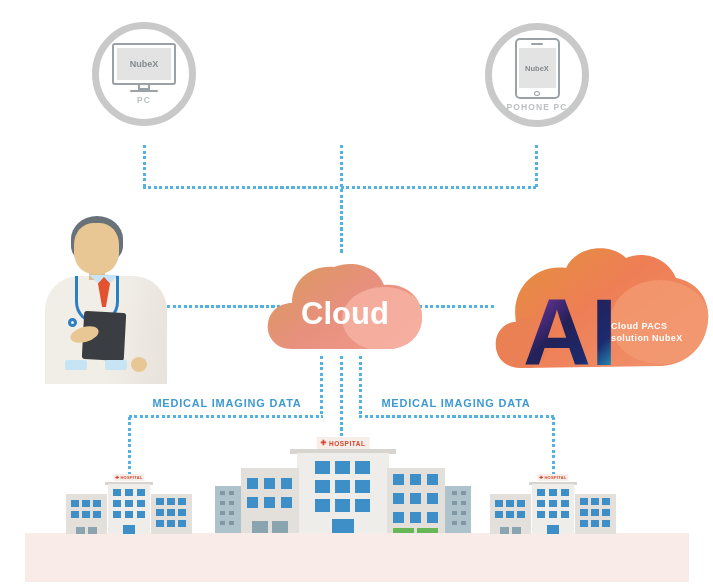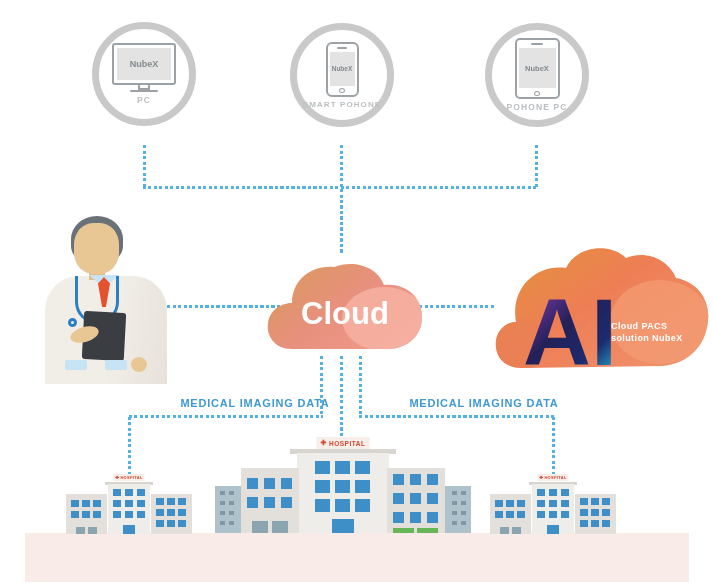--- a/index.html
+++ b/index.html
@@ -49,21 +49,21 @@
     border-radius:50%;background:#f1eee8;}
   .doc-board{position:absolute;left:38px;top:106px;width:42px;height:48px;background:#3a3d41;
     border-radius:3px;transform:rotate(3deg);}
   .doc-hand{position:absolute;left:25px;top:121px;width:29px;height:15px;background:#e9c795;
     border-radius:50%;transform:rotate(-16deg);}
   .doc-hand2{position:absolute;left:86px;top:151px;width:16px;height:15px;background:#e9c795;border-radius:50%;}
   .doc-pocket{position:absolute;width:22px;height:10px;background:#c7e4f4;border-radius:2px;top:154px;}
 
   
   .mid-label{position:absolute;color:#3f9ad2;font-weight:bold;font-size:11px;letter-spacing:0.8px;
-    transform:translateX(-50%);white-space:nowrap;margin-left:28px;}
+    transform:translateX(-50%);white-space:nowrap;}
 
   
   .wgrid{position:absolute;
     background-image:conic-gradient(at var(--ww) var(--wh),#0000 270deg,var(--wc,#3e8ec8) 270deg);
     background-size:var(--tw) var(--th);}
   .hosp-sign{position:absolute;left:50%;transform:translateX(-50%);background:#f7eee9;color:#d6472e;
     font-weight:bold;white-space:nowrap;display:flex;align-items:center;z-index:3;}
   .wall{position:absolute;}
   .door-b{position:absolute;background:#3e8ec8;bottom:0;}
   .door-g{position:absolute;background:#8aa4b0;bottom:0;}
@@ -96,28 +96,20 @@
 
   <div class="circle" style="left:92px;top:22px;">
     <div class="monitor">
       <div class="mon-screen">NubeX</div>
     </div>
     <div class="mon-neck"></div>
     <div class="mon-base"></div>
     <div class="dev-label">PC</div>
   </div>
 
-  <div class="circle" style="left:290px;top:23px;">
-    <div class="phone">
-      <div class="dev-speaker"></div>
-      <div class="dev-screen">NubeX</div>
-      <div class="dev-home"></div>
-    </div>
-    <div class="dev-label" style="font-size:8px;">SMART POHONE</div>
-  </div>
 
   <div class="circle" style="left:485px;top:23px;">
     <div class="tablet">
       <div class="dev-speaker" style="width:12px;"></div>
       <div class="dev-screen" style="font-size:7.5px;">NubeX</div>
       <div class="dev-home"></div>
     </div>
     <div class="dev-label">POHONE PC</div>
   </div>
 

